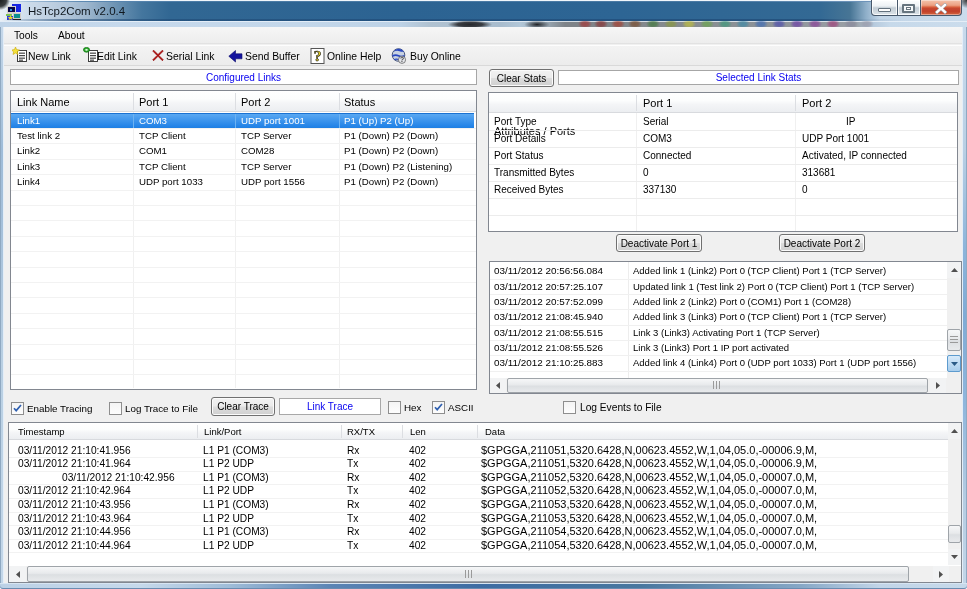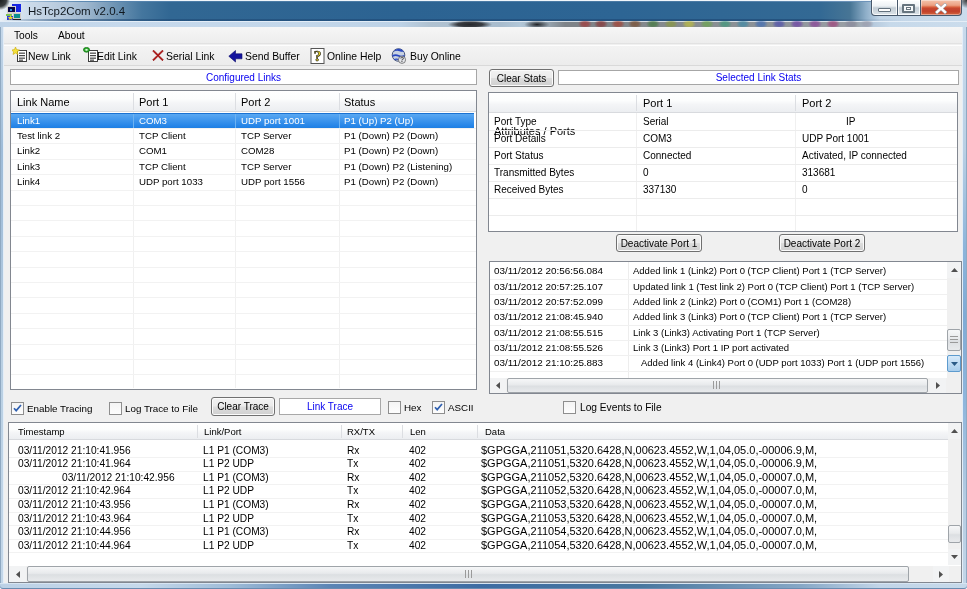--- a/index.html
+++ b/index.html
@@ -221,21 +221,21 @@
 <div class="cell" style="left:494px;top:309.2px;height:15px;line-height:15px;font-size:9.9px;">03/11/2012 21:08:45.940</div>
 <div class="cell" style="left:633px;top:309.2px;height:15px;line-height:15px;font-size:9.5px;">Added link 3 (Link3) Port 0 (TCP Client) Port 1 (TCP Server)</div>
 <div class="rline" style="left:490px;width:457px;top:324.6px;background:#f0f0f0;"></div>
 <div class="cell" style="left:494px;top:324.6px;height:15px;line-height:15px;font-size:9.9px;">03/11/2012 21:08:55.515</div>
 <div class="cell" style="left:633px;top:324.6px;height:15px;line-height:15px;font-size:9.5px;">Link 3 (Link3) Activating Port 1 (TCP Server)</div>
 <div class="rline" style="left:490px;width:457px;top:339.9px;background:#f0f0f0;"></div>
 <div class="cell" style="left:494px;top:339.9px;height:15px;line-height:15px;font-size:9.9px;">03/11/2012 21:08:55.526</div>
 <div class="cell" style="left:633px;top:339.9px;height:15px;line-height:15px;font-size:9.5px;">Link 3 (Link3) Port 1 IP port activated</div>
 <div class="rline" style="left:490px;width:457px;top:355.3px;background:#f0f0f0;"></div>
 <div class="cell" style="left:494px;top:355.3px;height:15px;line-height:15px;font-size:9.9px;">03/11/2012 21:10:25.883</div>
-<div class="cell" style="left:633px;top:355.3px;height:15px;line-height:15px;font-size:9.5px;margin-left:8px;">Added link 4 (Link4) Port 0 (UDP port 1033) Port 1 (UDP port 1556)</div>
+<div class="cell" style="left:633px;top:355.3px;height:15px;line-height:15px;font-size:9.5px;">Added link 4 (Link4) Port 0 (UDP port 1033) Port 1 (UDP port 1556)</div>
 <div class="rline" style="left:490px;width:457px;top:370.6px;background:#f0f0f0;"></div>
 <div class="sb" style="left:947px;top:262px;width:14px;height:116px;"></div>
 <div class="sbtn" style="left:947px;top:262px;width:14px;height:16px;">
     <svg width="7" height="4" viewBox="0 0 7 4">
       <path d="M0 4 L3.5 0 L7 4Z" fill="#505050"></path>
     </svg>
   </div>
 <div class="thumb" style="left:947px;top:329px;width:14px;height:22px;"></div>
 <div class="abs" style="left:950px;top:336px;width:8px;height:1px;background:#9a9a9a;box-shadow:0 3px 0 #9a9a9a,0 6px 0 #9a9a9a;"></div>
 <div class="sbtn" style="left:947px;top:355px;width:14px;height:17px;background:linear-gradient(180deg,#d7eafa,#a8cdec);border:1px solid #5d9bce;border-radius:2px;">

